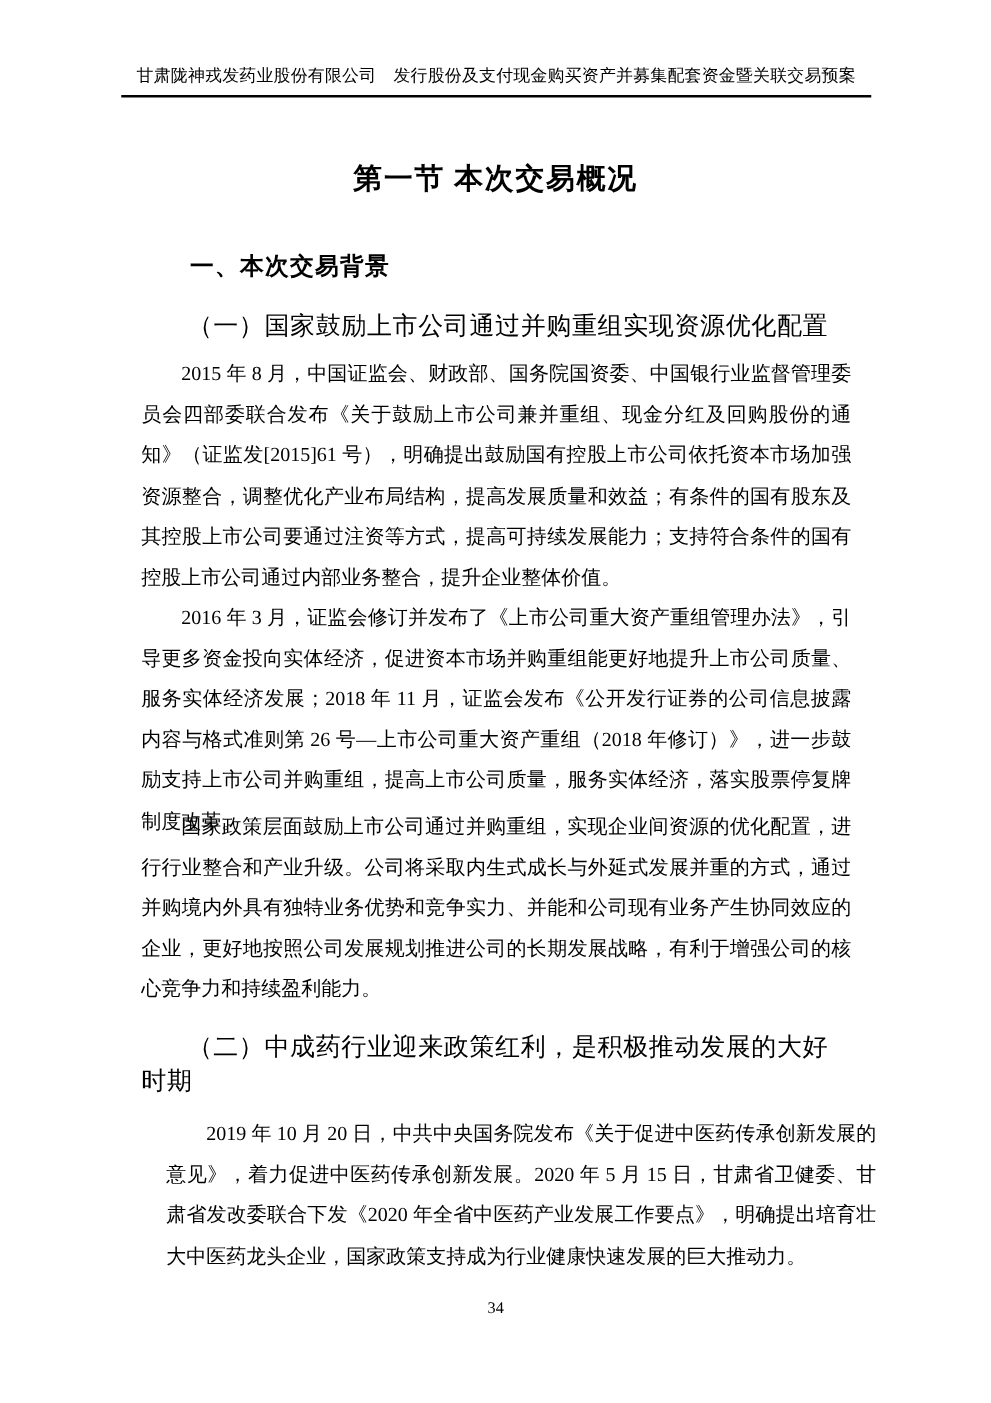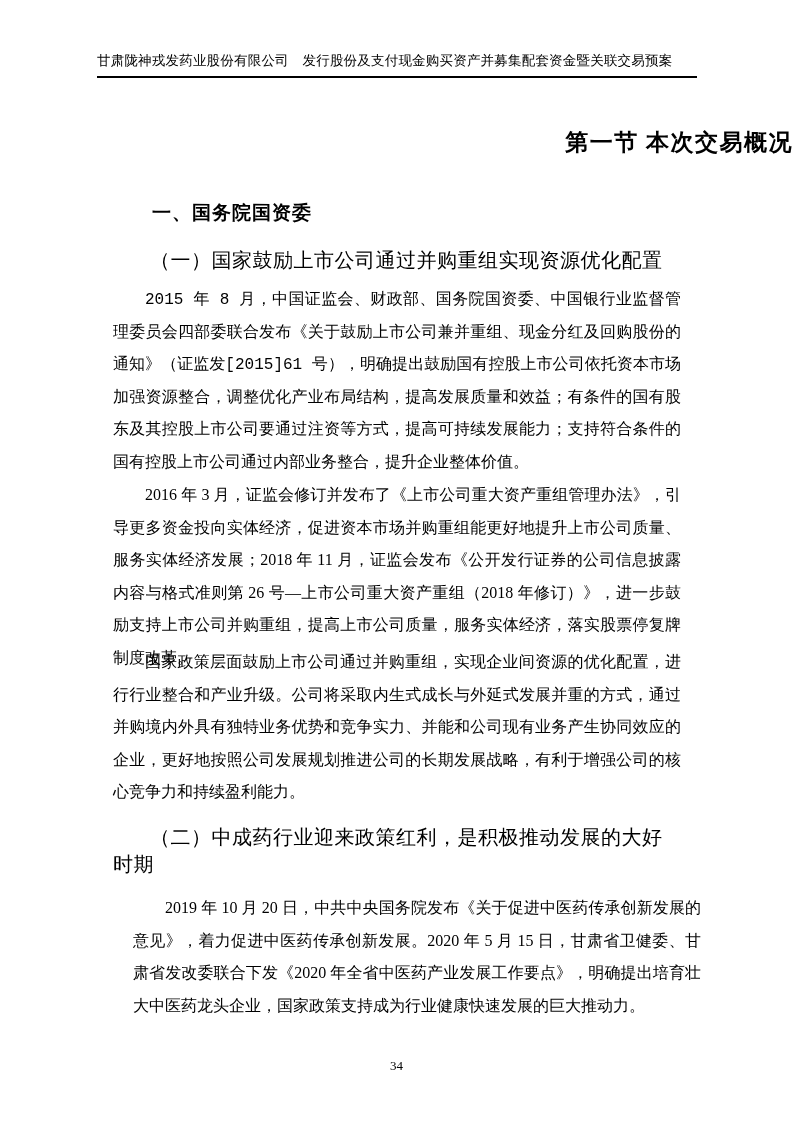--- a/index.html
+++ b/index.html
@@ -11,33 +11,33 @@
     color: #000000;
     font-family: "Liberation Serif", "DejaVu Serif", serif;
     overflow: hidden;
   }
   .abs { position: absolute; }
 
   .page-header {
     top: 52px;
     left: 97px;
     width: 600px;
-    text-align: left;
+    text-align: center;
     font-size: 13.5px;
     white-space: nowrap;
     padding-bottom: 6px;
     border-bottom: 2px solid #000000;
     letter-spacing: 0.2px;
   }
 
   .chapter-title {
     top: 127px;
     left: 0;
     width: 793px;
-    text-align: right;
+    text-align: center;
     font-size: 23px;
     font-weight: bold;
     letter-spacing: 1.5px;
   }
 
   .section-heading {
     top: 200px;
     left: 152px;
     font-size: 19px;
     font-weight: bold;
@@ -56,42 +56,41 @@
 
   .body-paragraph {
     left: 113px;
     width: 568px;
     font-size: 16px;
     line-height: 32.6px;
     text-align: justify;
     text-indent: 32px;
     margin: 0;
   }
-  .para-1 { top: 284px; font-family: Liberation Mono, monospace; }
+  .para-1 { top: 284px; }
   .para-2 { top: 479px; }
   .para-3 { top: 646px; }
   .para-4 { top: 892px; margin-left: 20px; }
 
   .page-number {
     top: 1038px;
     left: 0;
     width: 793px;
     text-align: center;
     font-size: 13px;
-    margin-top: 20px;
   }
 </style>
 </head>
 <body>
 
 <div class="abs page-header">甘肃陇神戎发药业股份有限公司　发行股份及支付现金购买资产并募集配套资金暨关联交易预案</div>
 
 <div class="abs chapter-title">第一节 本次交易概况</div>
 
-<div class="abs section-heading">一、国务院国资委</div>
+<div class="abs section-heading">一、本次交易背景</div>
 
 <div class="abs subsection-heading subsection-1">（一）国家鼓励上市公司通过并购重组实现资源优化配置</div>
 
 <p class="abs body-paragraph para-1">2015 年 8 月，中国证监会、财政部、国务院国资委、中国银行业监督管理委员会四部委联合发布《关于鼓励上市公司兼并重组、现金分红及回购股份的通知》（证监发[2015]61 号），明确提出鼓励国有控股上市公司依托资本市场加强资源整合，调整优化产业布局结构，提高发展质量和效益；有条件的国有股东及其控股上市公司要通过注资等方式，提高可持续发展能力；支持符合条件的国有控股上市公司通过内部业务整合，提升企业整体价值。</p>
 
 <p class="abs body-paragraph para-2">2016 年 3 月，证监会修订并发布了《上市公司重大资产重组管理办法》，引导更多资金投向实体经济，促进资本市场并购重组能更好地提升上市公司质量、服务实体经济发展；2018 年 11 月，证监会发布《公开发行证券的公司信息披露内容与格式准则第 26 号—上市公司重大资产重组（2018 年修订）》，进一步鼓励支持上市公司并购重组，提高上市公司质量，服务实体经济，落实股票停复牌制度改革。</p>
 
 <p class="abs body-paragraph para-3">国家政策层面鼓励上市公司通过并购重组，实现企业间资源的优化配置，进行行业整合和产业升级。公司将采取内生式成长与外延式发展并重的方式，通过并购境内外具有独特业务优势和竞争实力、并能和公司现有业务产生协同效应的企业，更好地按照公司发展规划推进公司的长期发展战略，有利于增强公司的核心竞争力和持续盈利能力。</p>
 
 <div class="abs subsection-heading subsection-2">（二）中成药行业迎来政策红利，是积极推动发展的大好时期</div>

